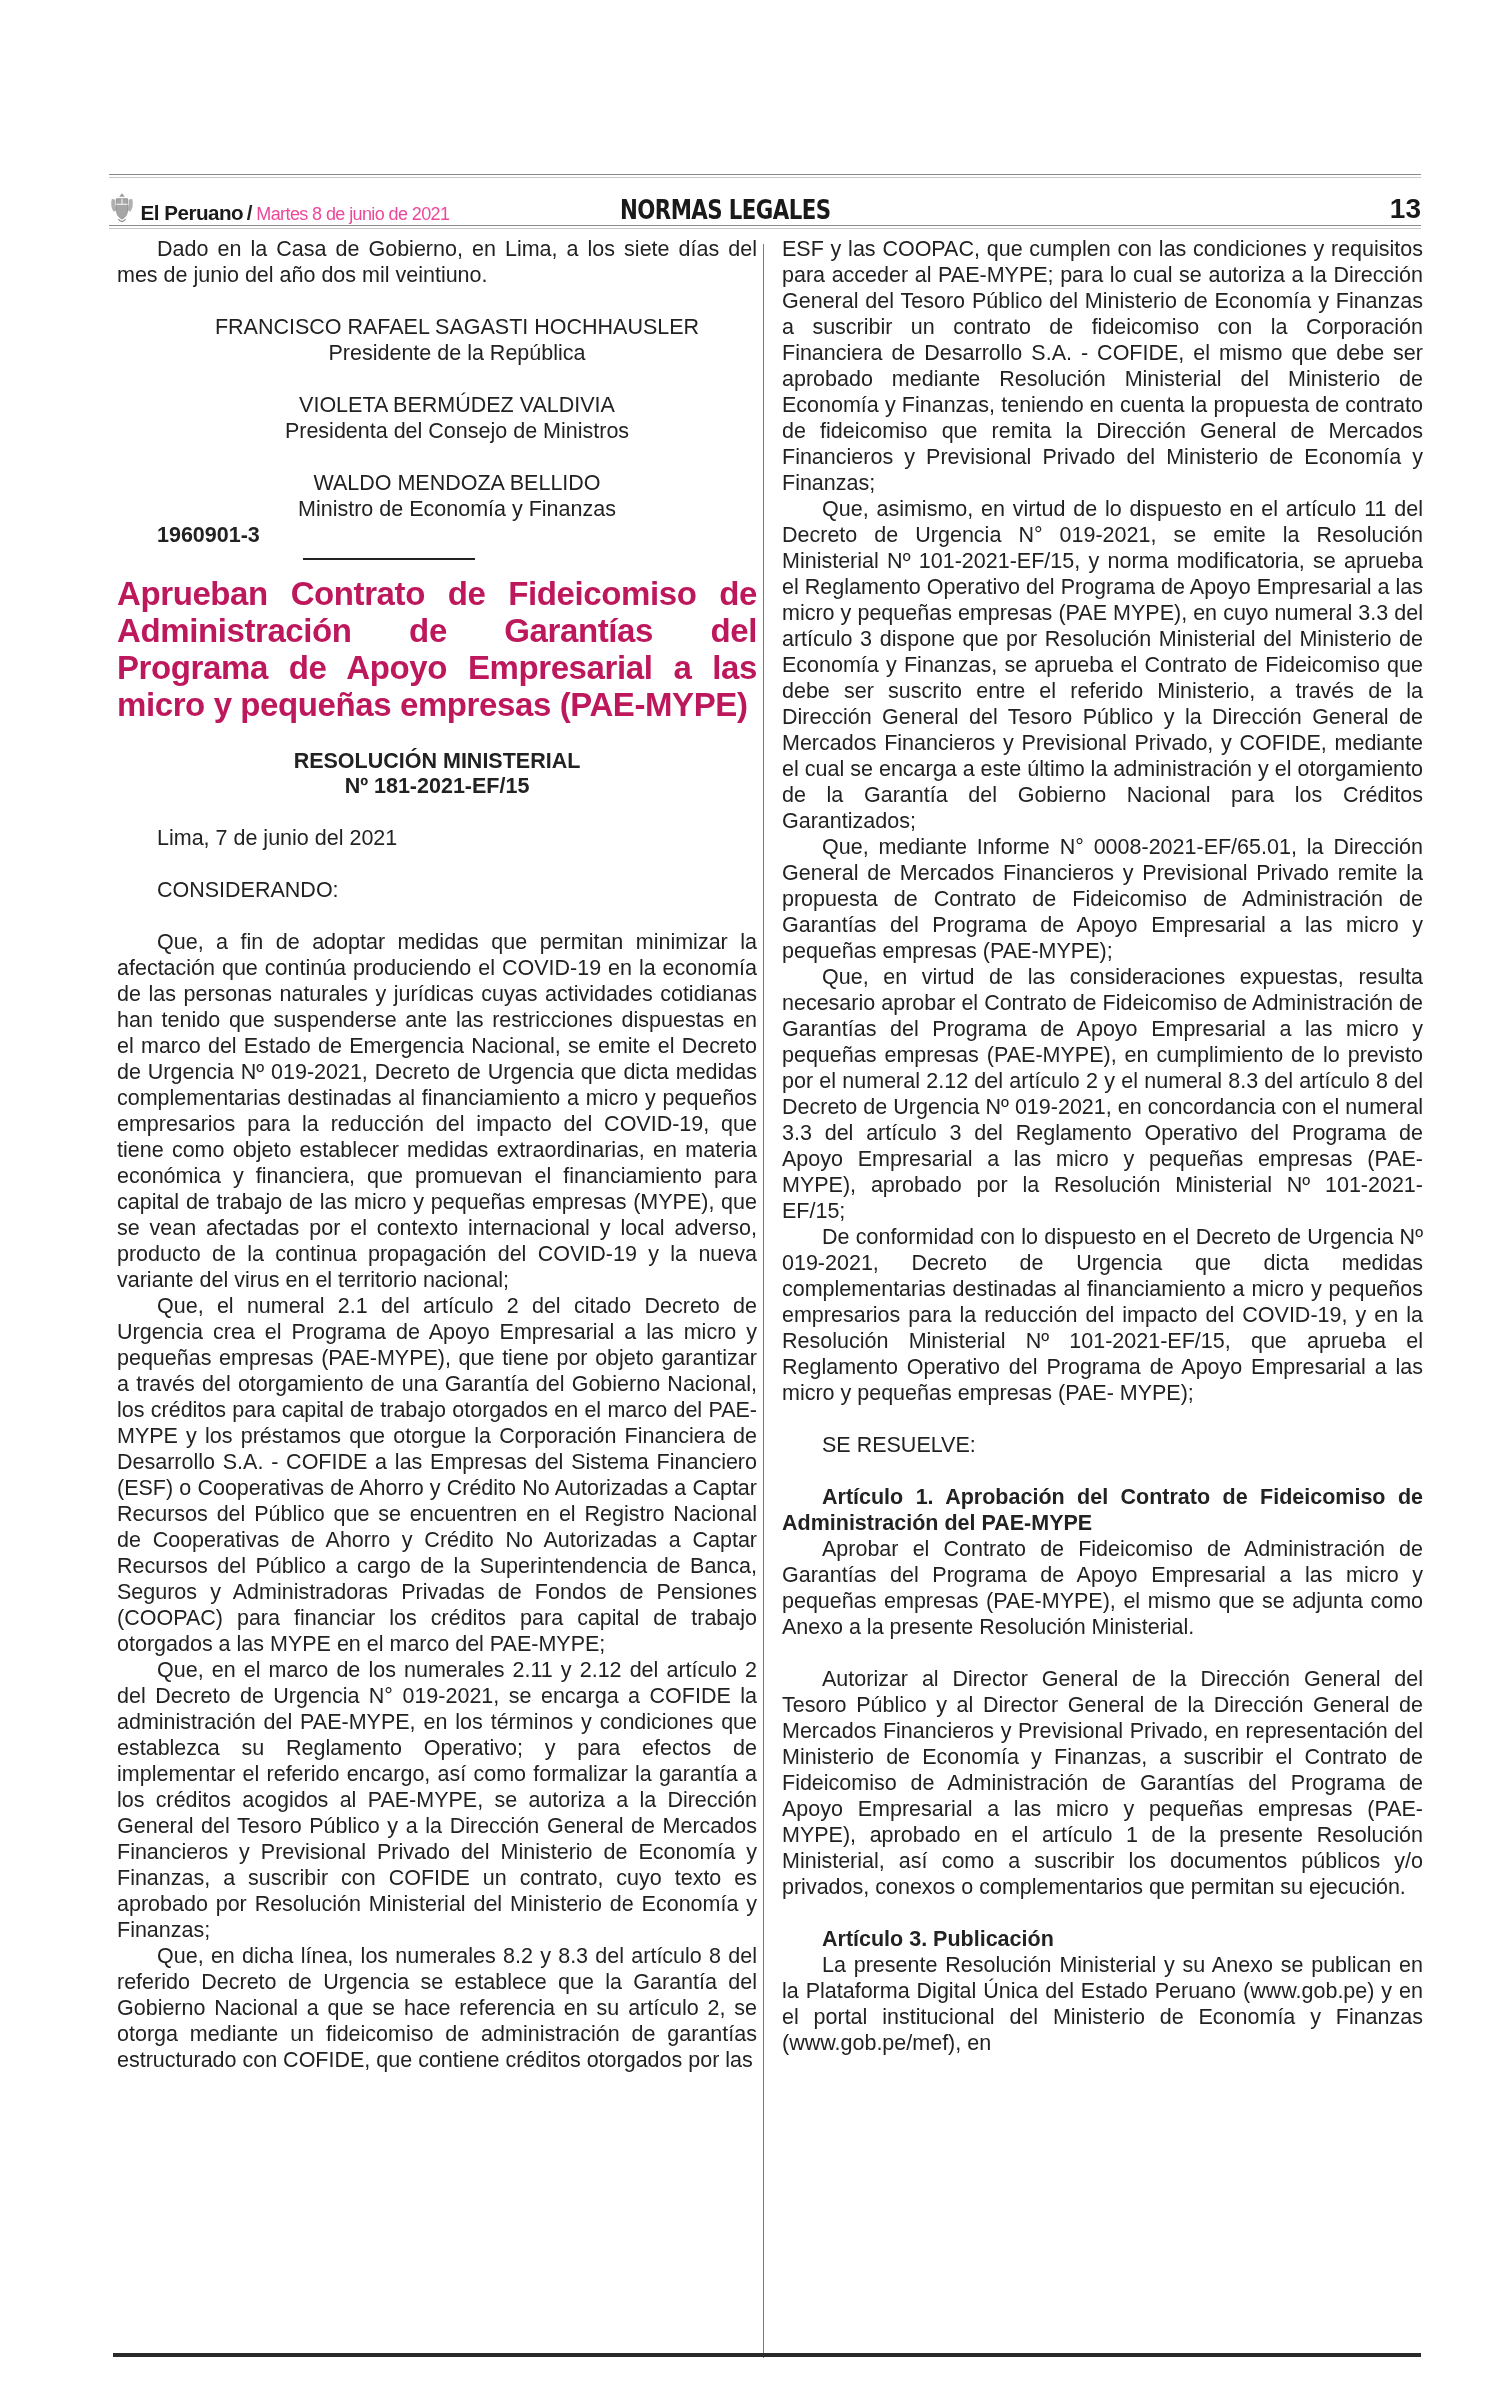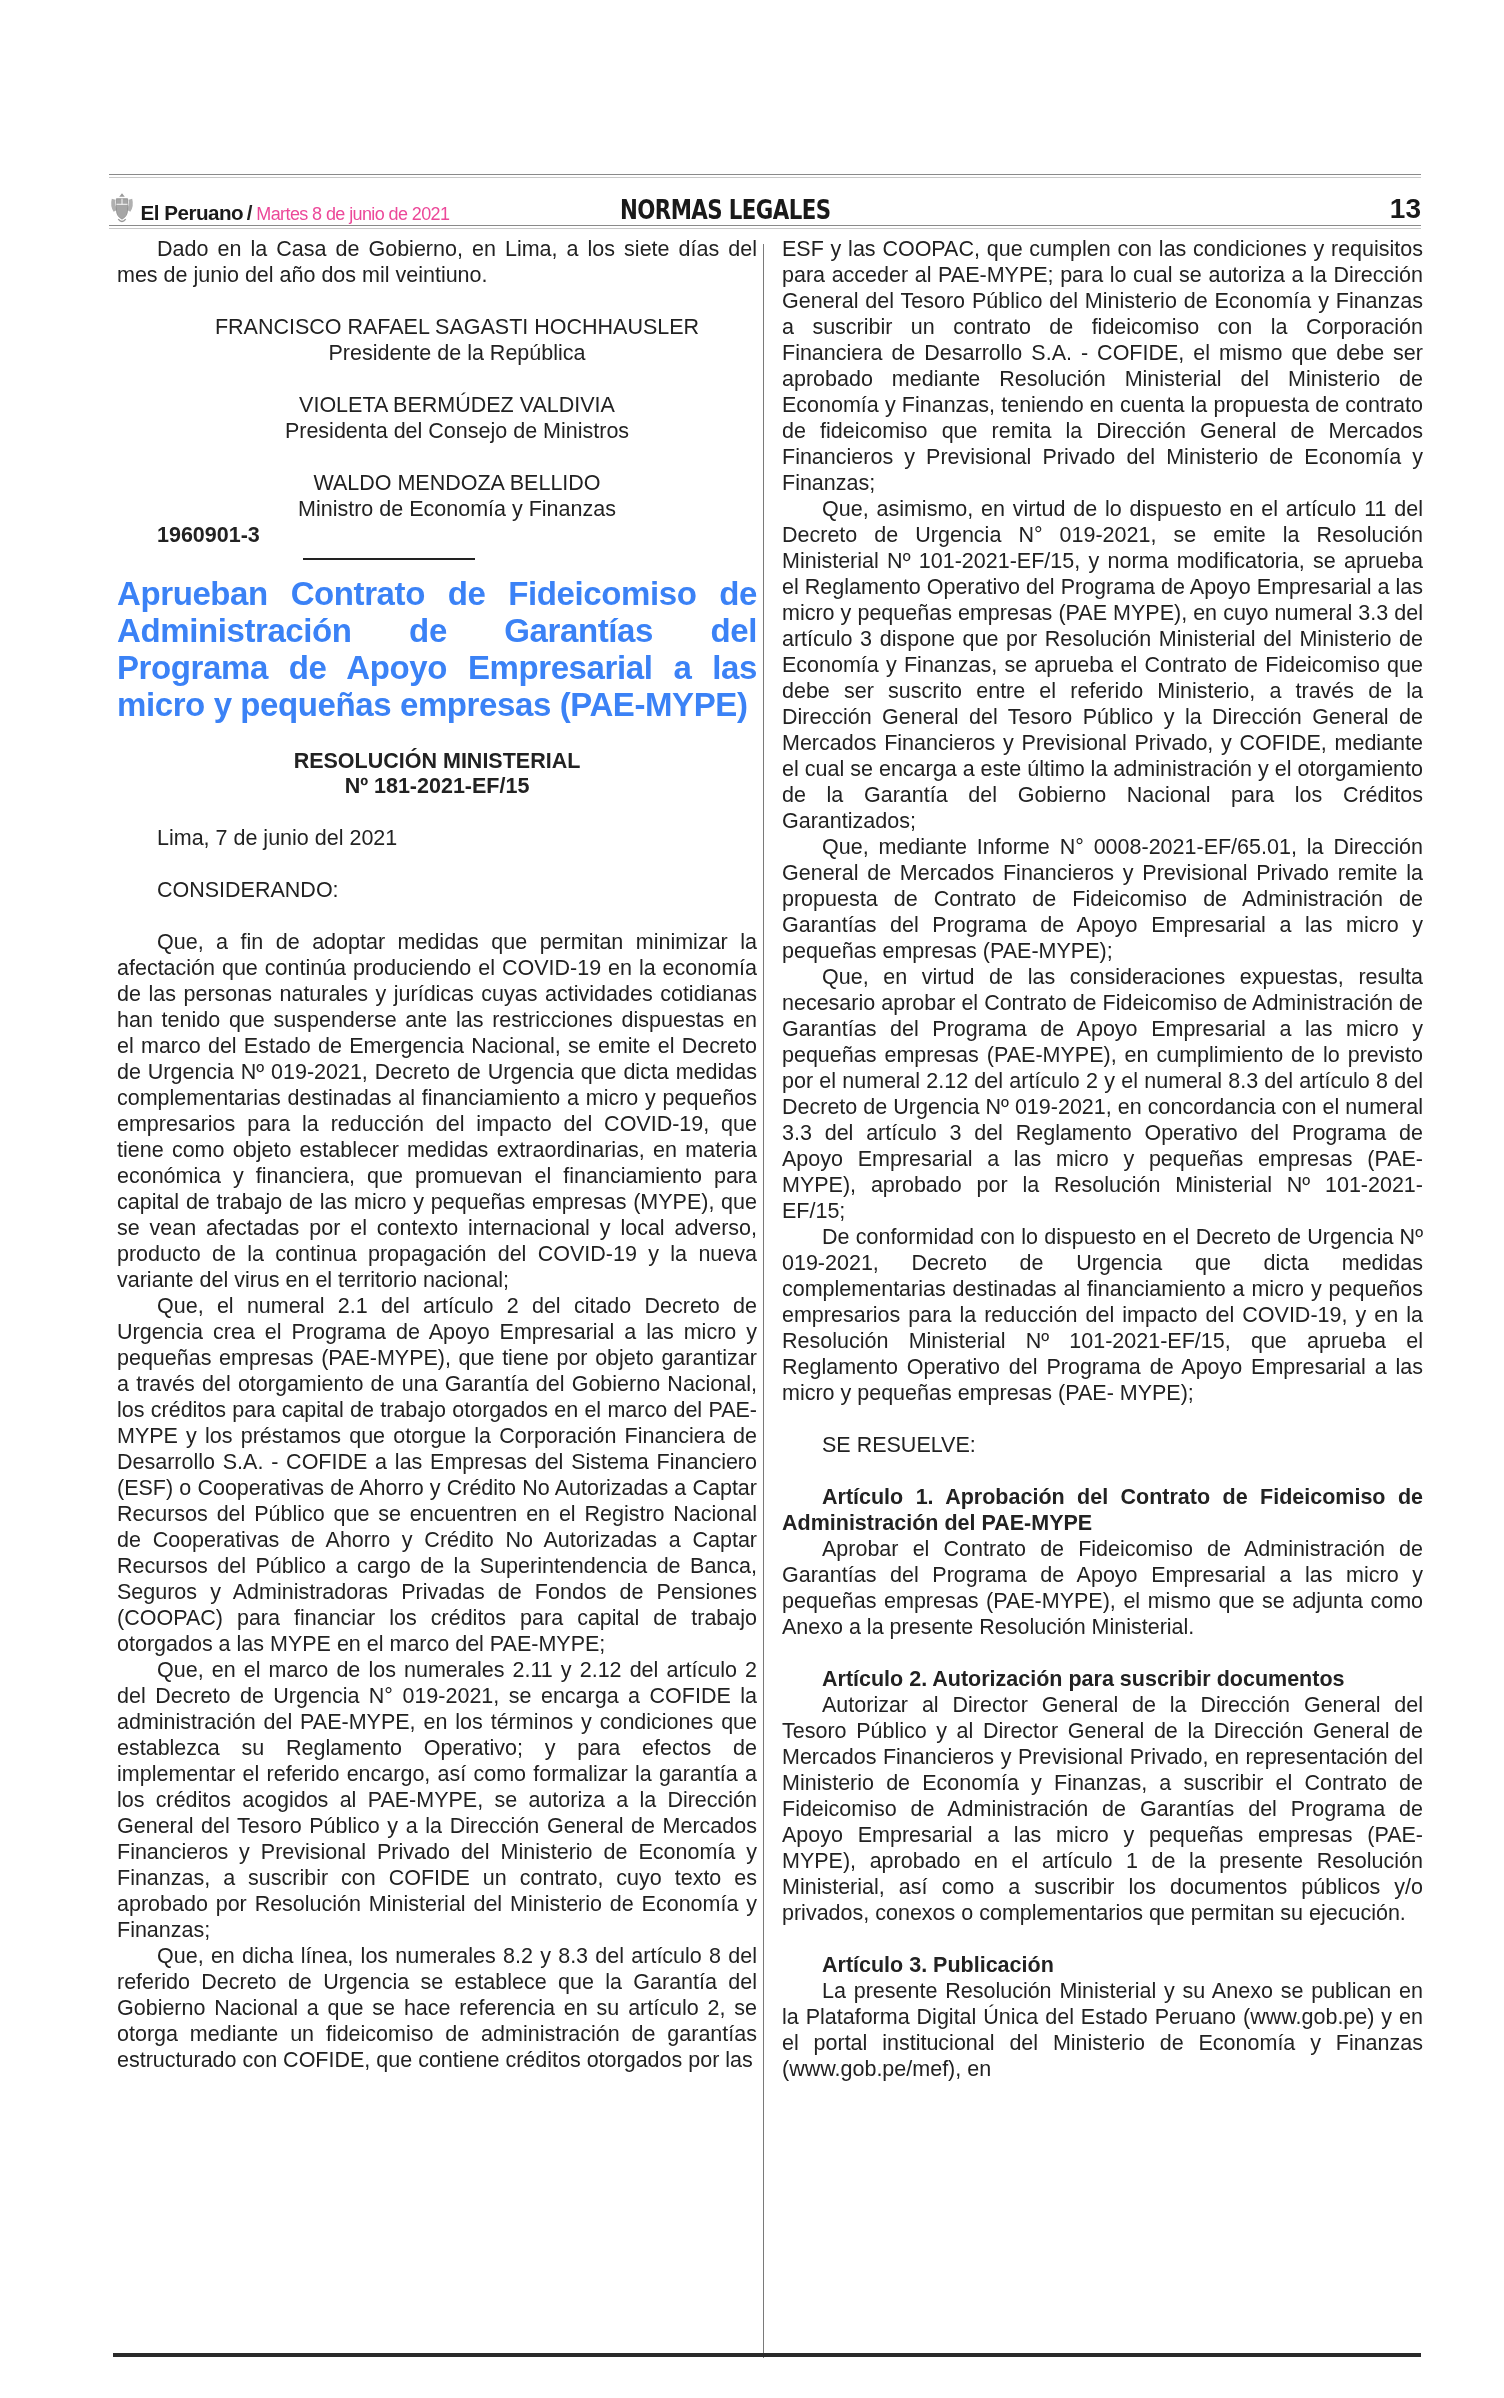--- a/index.html
+++ b/index.html
@@ -118,21 +118,21 @@
     margin: 9.4px 0 0 186px;
   }
   .headline {
     font-weight: bold;
     font-size: 33px;
     line-height: 37px;
     text-align: justify;
     text-align-last: left;
     margin-top: 15px;
     letter-spacing: -0.4px;
-    color: #3b82f6;
+    color: #be185d;
   }
   .res-title {
     text-align: center;
     font-weight: bold;
     font-size: 21.5px;
     line-height: 25px;
     margin-top: 26px;
   }
   .art-title {
     font-weight: bold;
@@ -222,21 +222,20 @@
       <p class="indent">Que, en virtud de las consideraciones expuestas, resulta necesario aprobar el Contrato de Fideicomiso de Administración de Garantías del Programa de Apoyo Empresarial a las micro y pequeñas empresas (PAE-MYPE), en cumplimiento de lo previsto por el numeral 2.12 del artículo 2 y el numeral 8.3 del artículo 8 del Decreto de Urgencia Nº 019-2021, en concordancia con el numeral 3.3 del artículo 3 del Reglamento Operativo del Programa de Apoyo Empresarial a las micro y pequeñas empresas (PAE-MYPE), aprobado por la Resolución Ministerial Nº 101-2021-EF/15;</p>
       <p class="indent">De conformidad con lo dispuesto en el Decreto de Urgencia Nº 019-2021, Decreto de Urgencia que dicta medidas complementarias destinadas al financiamiento a micro y pequeños empresarios para la reducción del impacto del COVID-19, y en la Resolución Ministerial Nº 101-2021-EF/15, que aprueba el Reglamento Operativo del Programa de Apoyo Empresarial a las micro y pequeñas empresas (PAE- MYPE);</p>
       <div class="gap"></div>
       <p class="indent">SE RESUELVE:</p>
       <div class="gap"></div>
 
       <p class="art-title">Artículo 1. Aprobación del Contrato de Fideicomiso de Administración del PAE-MYPE</p>
       <p class="indent">Aprobar el Contrato de Fideicomiso de Administración de Garantías del Programa de Apoyo Empresarial a las micro y pequeñas empresas (PAE-MYPE), el mismo que se adjunta como Anexo a la presente Resolución Ministerial.</p>
       <div class="gap"></div>
 
-      <p class="art-title">Artículo 2. Autorización para suscribir documentos</p>
       <p class="indent">Autorizar al Director General de la Dirección General del Tesoro Público y al Director General de la Dirección General de Mercados Financieros y Previsional Privado, en representación del Ministerio de Economía y Finanzas, a suscribir el Contrato de Fideicomiso de Administración de Garantías del Programa de Apoyo Empresarial a las micro y pequeñas empresas (PAE-MYPE), aprobado en el artículo 1 de la presente Resolución Ministerial, así como a suscribir los documentos públicos y/o privados, conexos o complementarios que permitan su ejecución.</p>
       <div class="gap"></div>
 
       <p class="art-title">Artículo 3. Publicación</p>
       <p class="indent">La presente Resolución Ministerial y su Anexo se publican en la Plataforma Digital Única del Estado Peruano (www.gob.pe) y en el portal institucional del Ministerio de Economía y Finanzas (www.gob.pe/mef), en</p>
     </div>
   </div>
 
   <div class="bottom-rule"></div>
 </div>

